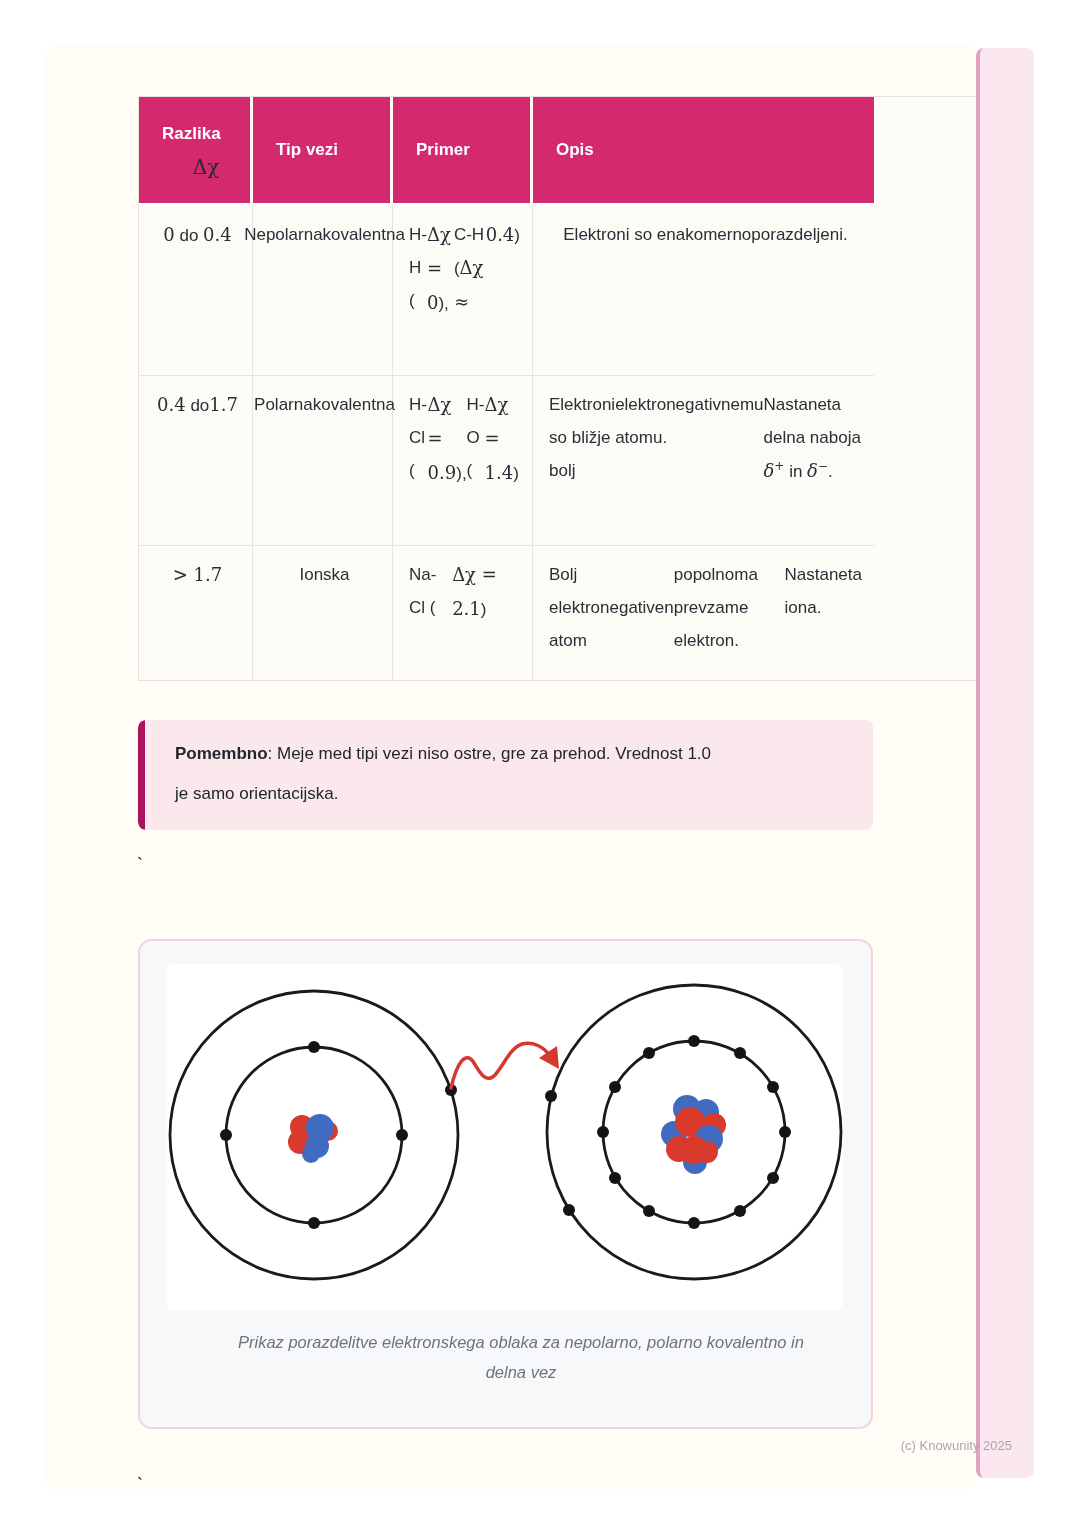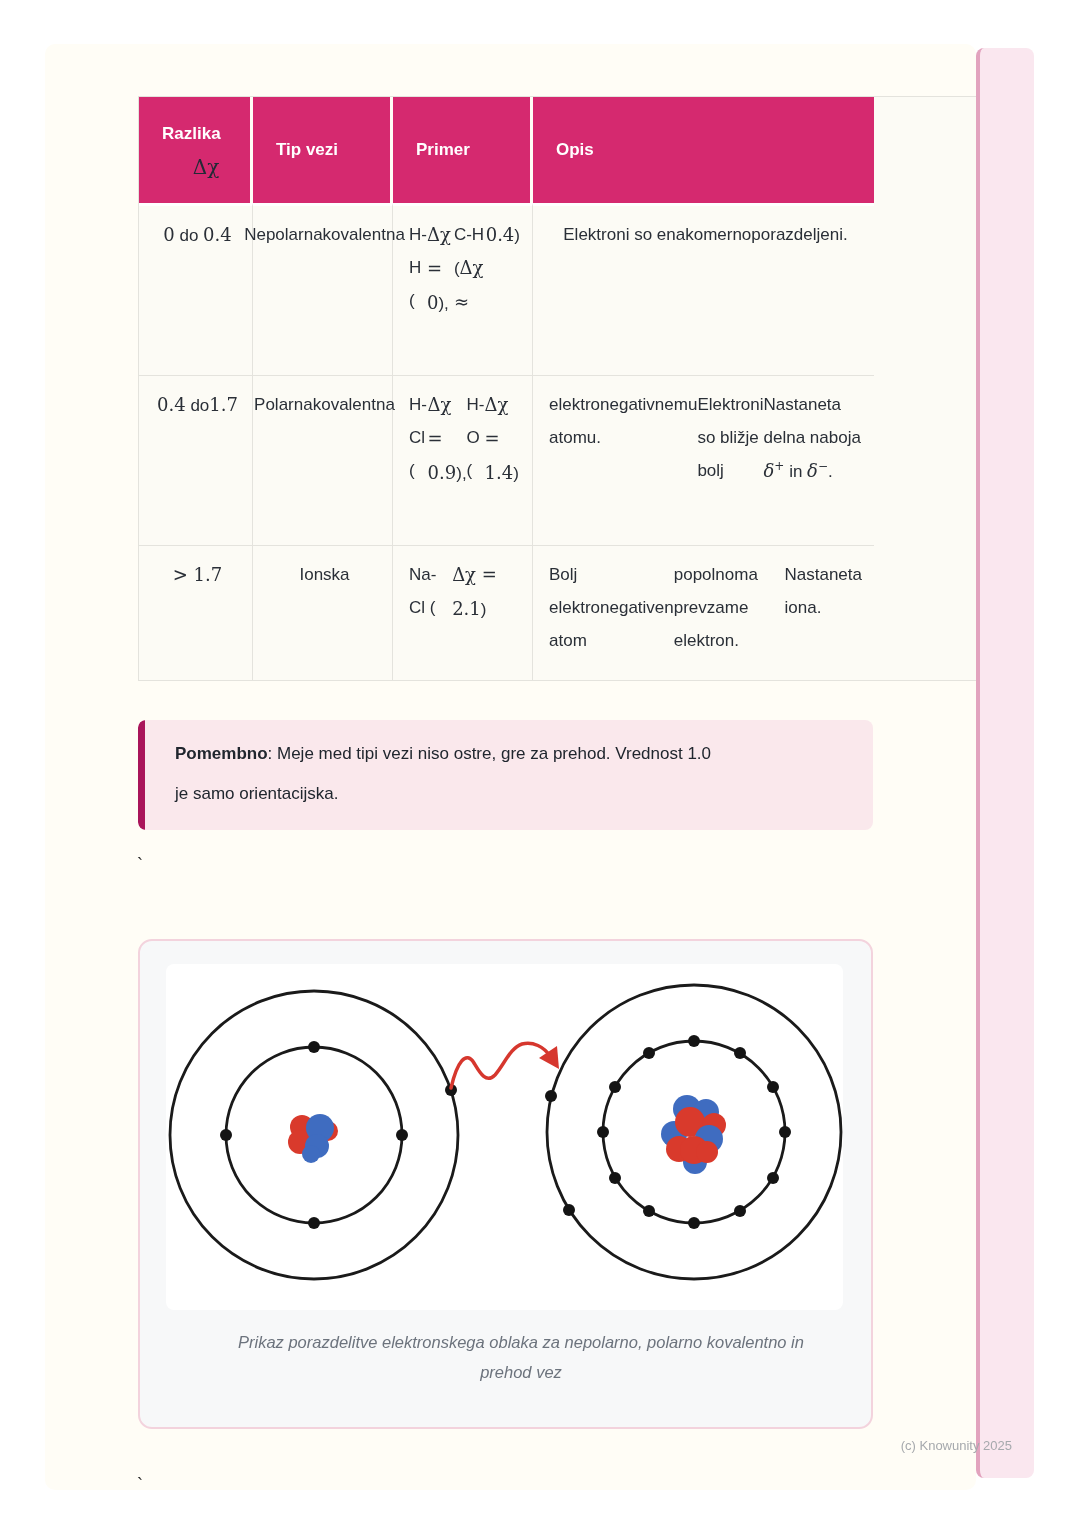--- a/index.html
+++ b/index.html
@@ -109,22 +109,22 @@
         <div><span>Polarna</span></div>
         <div><span>kovalentna</span></div>
       </div>
     <div class="td rsep">
         <div><span>H-Cl (</span></div>
         <div><span class="math">Δχ = 0.9</span><span>),</span></div>
         <div><span>H-O (</span></div>
         <div><span class="math">Δχ = 1.4</span><span>)</span></div>
       </div>
     <div class="td rsep last">
+        <div><span>Elektroni so bližje bolj</span></div>
         <div><span>elektronegativnemu atomu.</span></div>
-        <div><span>Elektroni so bližje bolj</span></div>
         <div><span>Nastaneta delna naboja </span><span class="math ital">δ</span><sup class="math">+</sup><span> in </span><span class="math ital">δ</span><sup class="math">−</sup><span>.</span></div>
       </div>
 
     <div class="td rsep">
         <div><span class="math">&gt; 1.7</span></div>
       </div>
     <div class="td rsep">
         <div><span>Ionska</span></div>
       </div>
     <div class="td rsep">
@@ -188,20 +188,20 @@
       <circle cx="558" cy="1088" r="6" fill="#141414"></circle>
       <circle cx="570" cy="1043" r="6" fill="#141414"></circle>
       <circle cx="604" cy="1009" r="6" fill="#141414"></circle>
       <circle cx="506" cy="1052" r="6" fill="#141414"></circle>
       <circle cx="524" cy="1166" r="6" fill="#141414"></circle>
       <path d="M 406 1044 C 412 1018 421 1006 429 1019 C 435 1029 441 1040 450 1031 C 459 1021 465 1004 477 1000 C 488 997 499 1003 505 1012" fill="none" stroke="#d6372e" stroke-width="3.5" stroke-linecap="round"></path>
       <polygon points="514 1025 494 1014 512 1002" fill="#d6372e"></polygon>
     </svg>
   <div class="caption">
       <div><span>Prikaz porazdelitve elektronskega oblaka za nepolarno, polarno kovalentno in</span></div>
-      <div><span>prehod vez</span></div>
+      <div><span>delna vez</span></div>
     </div>
 
   <div class="tick" style="top:1432px;">`</div>
 </div>
 
 <div class="side-panel"></div>
 <div class="footer">(c) Knowunity 2025</div>
 
 </body></html>

